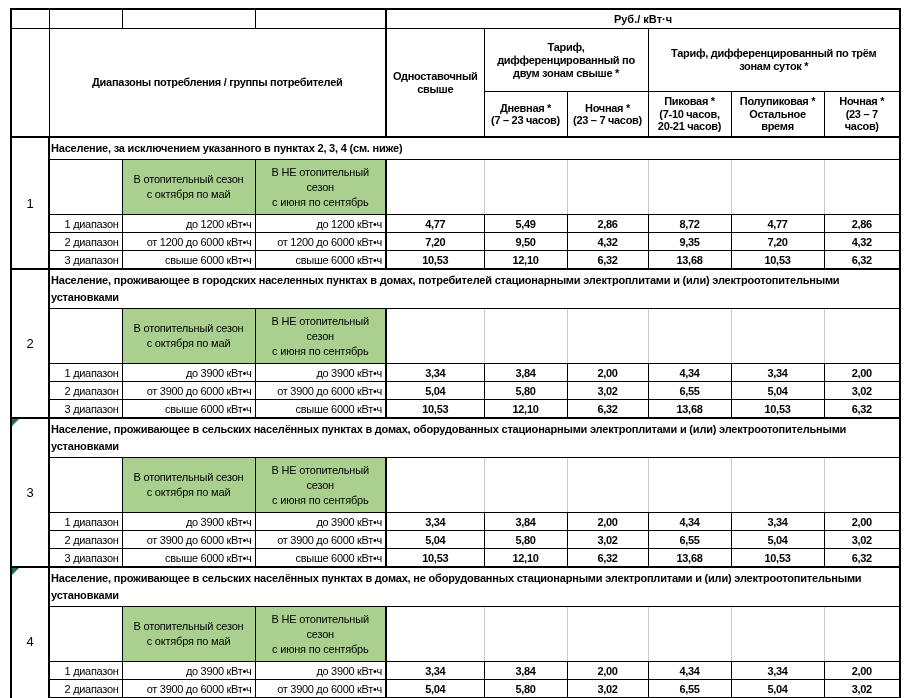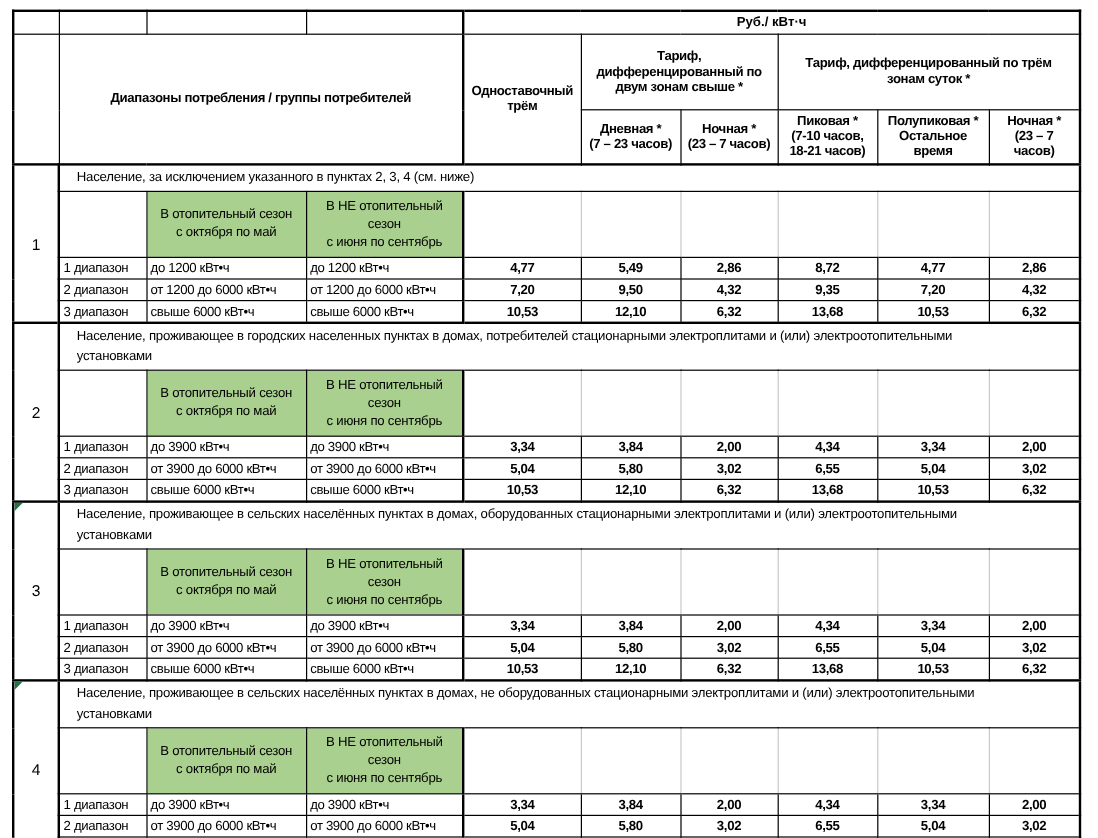--- a/index.html
+++ b/index.html
@@ -28,32 +28,32 @@
   .c-single { border-left: 2px solid #000; }
 
   
   .num { border-right: 2px solid #000; text-align: center; font-size: 13px; position: relative; }
   .flag { position: absolute; top: 0; left: 0; width: 0; height: 0;
           border-style: solid; border-width: 7px 7px 0 0;
           border-color: var(--flag) transparent transparent transparent; }
 
   tbody.section tr:first-child td { border-top: 2px solid #000; }
 
-  .title { font-weight: normal; font-size: 11px; padding: 2px 14px; letter-spacing: -0.2px;
+  .title { font-weight: bold; font-size: 11px; padding: 2px 1px; letter-spacing: -0.2px;
            line-height: 17px; text-align: left; }
 
   tr.season-row td { height: 52px; }
   .green { background: var(--green); text-align: center; font-size: 11px; line-height: 15px;
            letter-spacing: -0.2px; padding: 1px; }
   .ghost { border-left: 1px solid var(--grid); border-right: 1px solid var(--grid);
            border-top: 1px solid #000; border-bottom: 1px solid #000; }
   .ghost.c-single { border-left: 2px solid #000; }
 
   tr.data-row td { height: 17px; font-size: 11px; letter-spacing: -0.3px; }
-  .range, .lbl { text-align: left; padding: 0 3px; }
+  .range, .lbl { text-align: right; padding: 0 3px; }
   .val { text-align: center; font-weight: bold; font-size: 11.5px; letter-spacing: 0; }
 </style>
 </head>
 <body>
 
 <div class="sheet">
   <table class="tariff" id="tariff-table">
     <colgroup>
       <col style="width:38px">
         <col style="width:73px">
@@ -71,35 +71,35 @@
         <td class="empty"></td>
         <td class="empty"></td>
         <td class="empty"></td>
         <td class="empty"></td>
         <td class="unit c-single" colspan="6">Руб./ кВт·ч</td>
       </tr>
       <tr class="h2">
         <td class="empty" rowspan="2"></td>
         <td class="ghead" colspan="3" rowspan="2">Диапазоны потребления / группы потребителей</td>
         <td class="ghead pre c-single" rowspan="2">Одноставочный
-трём</td>
+свыше</td>
         <td class="ghead pre" colspan="2">Тариф,
 дифференцированный по
 двум зонам свыше *</td>
         <td class="ghead pre" colspan="3">Тариф, дифференцированный по трём
 зонам суток *</td>
       </tr>
       <tr class="h3">
         <td class="ghead pre">Дневная *
 (7 – 23 часов)</td>
         <td class="ghead pre">Ночная *
 (23 – 7 часов)</td>
         <td class="ghead pre">Пиковая *
 (7-10 часов,
-18-21 часов)</td>
+20-21 часов)</td>
         <td class="ghead pre">Полупиковая *
 Остальное
 время</td>
         <td class="ghead pre">Ночная *
 (23 – 7
 часов)</td>
       </tr>
     </thead>
 
   <tbody class="section">

